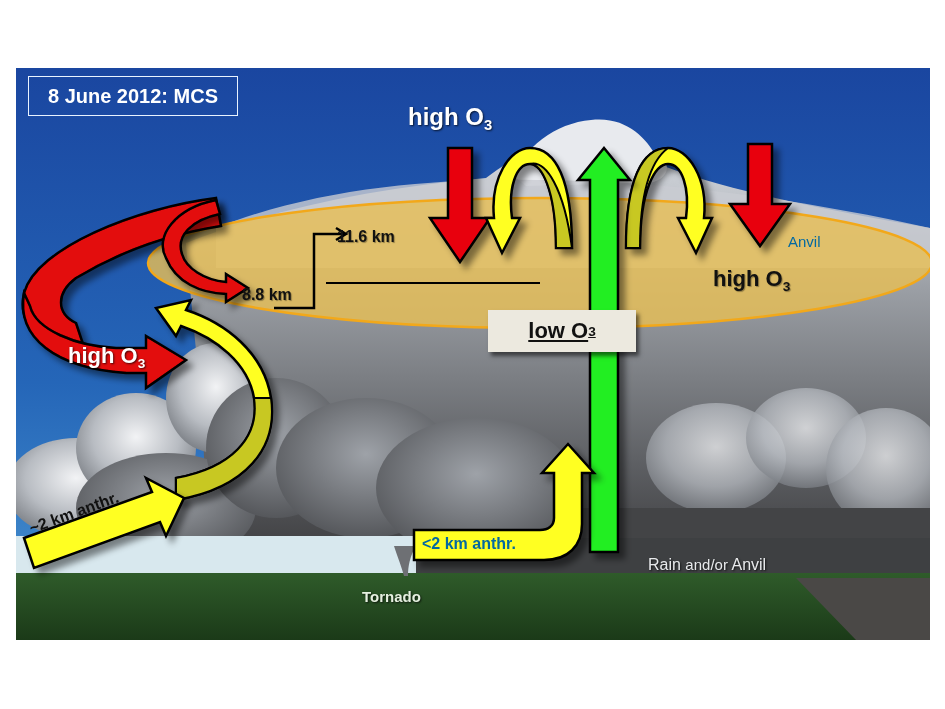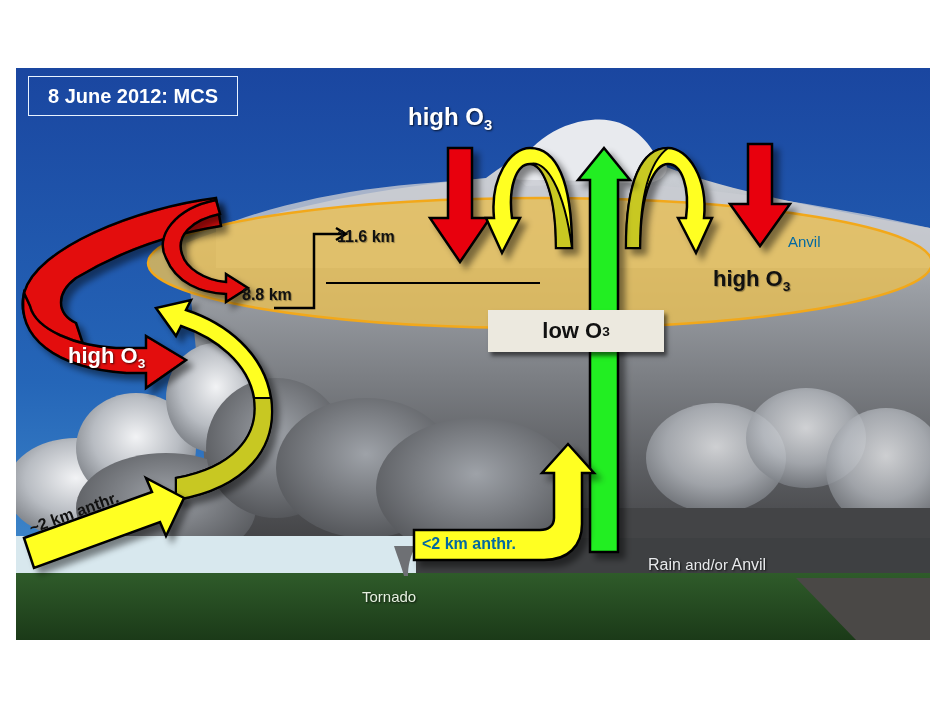--- a/index.html
+++ b/index.html
@@ -5,21 +5,21 @@
   html, body { margin:0; padding:0; background:#ffffff; }
   body { width:945px; height:709px; position:relative; overflow:hidden; font-family:"Liberation Sans", "DejaVu Sans", sans-serif; }
   #scene { position:absolute; left:16px; top:68px; width:914px; height:572px; overflow:hidden; }
   #scene svg { position:absolute; left:0; top:0; }
   .lbl { position:absolute; white-space:nowrap; font-weight:bold; }
   .lbl sub { font-size:62%; vertical-align:-0.35em; }
   .date-box { position:absolute; left:12px; top:8px; width:210px; height:40px; border:1.5px solid #e9f3ff; box-sizing:border-box; color:#fff; font-size:20px; font-weight:bold; display:flex; align-items:center; justify-content:center; }
   .white-txt { color:#ffffff; text-shadow:1px 1px 2px rgba(0,0,0,0.7); }
   .dark-txt { color:#111111; text-shadow:1px 1px 1px rgba(0,0,0,0.35); }
   .thin { font-weight:normal; }
-  .low-box { position:absolute; left:472px; top:242px; width:176px; height:42px; background:#ece9df; box-shadow:3px 4px 4px rgba(0,0,0,0.55); display:flex; align-items:center; justify-content:center; font-size:22px; font-weight:bold; color:#111; }
+  .low-box { position:absolute; left:472px; top:242px; width:148px; height:42px; background:#ece9df; box-shadow:3px 4px 4px rgba(0,0,0,0.55); display:flex; align-items:center; justify-content:center; font-size:22px; font-weight:bold; color:#111;text-decoration:underline; }
 </style>
 </head>
 <body>
 
 <div id="scene">
   <svg width="914" height="572" viewBox="0 0 914 572">
     <defs>
       <linearGradient id="sky" x1="0" y1="0" x2="0" y2="1">
         <stop offset="0" stop-color="#1a46a0"></stop>
         <stop offset="0.55" stop-color="#2566b8"></stop>
@@ -161,14 +161,14 @@
   <div class="lbl" style="left:14px; top:452px; font-size:16px; color:#111; transform:rotate(-20deg); transform-origin:left center;">~2 km anthr.</div>
 
   <div class="lbl" style="left:406px; top:467px; font-size:16px; color:#0369a1;">&lt;2 km anthr.</div>
 
   <div class="lbl white-txt thin" style="left:632px; top:488px; font-size:16px; color:#e8eaec;">
     <span>Rain</span>
     <span style="font-size:15px;">and/or</span>
     <span>Anvil</span>
   </div>
 
-  <div class="lbl white-txt thin" style="left:346px; top:520px; font-size:15px; color:#e6f0e0;">Tornado</div>
+  <div class="lbl white-txt thin" style="left:346px; top:520px; font-size:15px; color:#e6f0e0;font-weight:bold;">Tornado</div>
 </div>
 
 </body></html>

